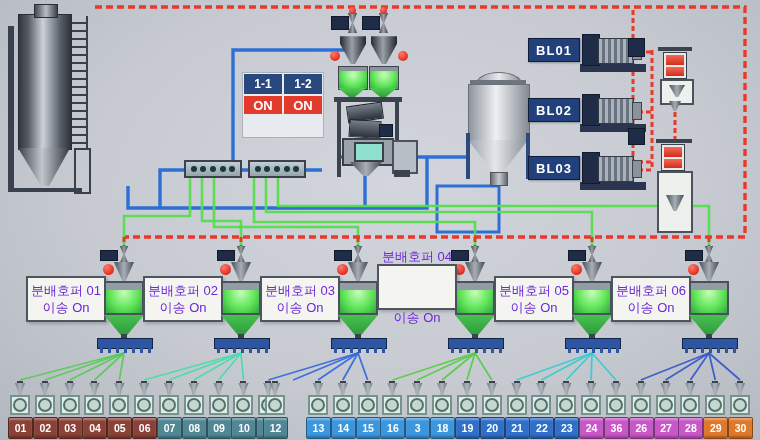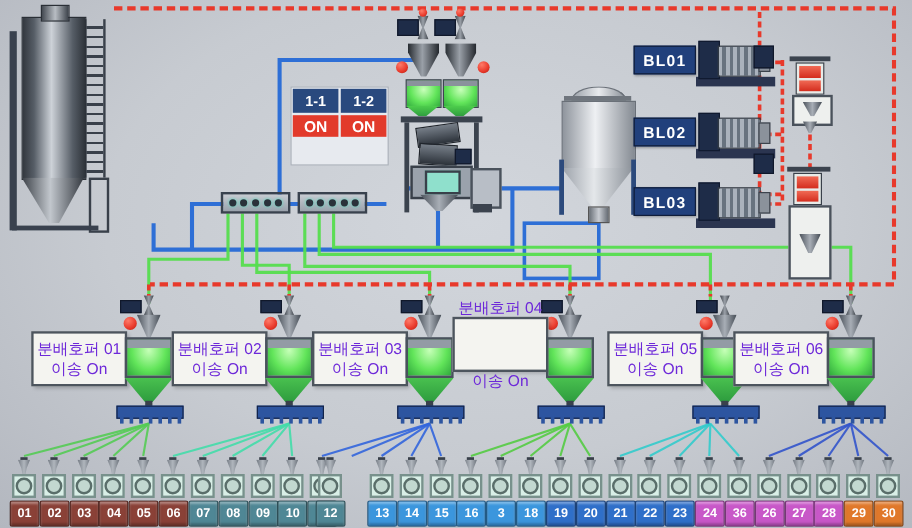--- a/index.html
+++ b/index.html
@@ -374,21 +374,21 @@
       <div class="abs dh-bar" style="left:71px;top:102px;width:54px;height:9px;"></div>
     <div class="abs dh-pin" style="left: 74px; top: 111px; width: 3px; height: 6px;"></div>
         <div class="abs dh-pin" style="left: 82px; top: 111px; width: 3px; height: 6px;"></div>
         <div class="abs dh-pin" style="left: 90px; top: 111px; width: 3px; height: 6px;"></div>
         <div class="abs dh-pin" style="left: 98px; top: 111px; width: 3px; height: 6px;"></div>
         <div class="abs dh-pin" style="left: 106px; top: 111px; width: 3px; height: 6px;"></div>
         <div class="abs dh-pin" style="left: 114px; top: 111px; width: 3px; height: 6px;"></div>
         <div class="abs dh-pin" style="left: 122px; top: 111px; width: 3px; height: 6px;"></div>
       </div>
 
-    <div class="abs" style="width: 150px; height: 122px; left: 494px; top: 236px; margin-left: 12px;">
+    <div class="abs" style="width: 150px; height: 122px; left: 494px; top: 236px;">
       <div class="abs navy-box" style="left:74px;top:14px;width:16px;height:9px;"></div>
       <div class="abs valve" style="left:93px;top:10px;width:10px;height:17px;"></div>
       <div class="abs dot red" style="left:77px;top:28px;width:11px;height:11px;"></div>
       <div class="abs gray-cone" style="left:88px;top:26px;width:20px;height:19px;"></div>
       <div class="abs dh-label" style="left:0;top:40px;width:76px;height:42px;">
         <span>분배호퍼 05</span>
         <span>이송 On</span>
       </div>
       <div class="abs dh-body" style="left:78px;top:45px;width:40px;height:34px;"></div>
       <div class="abs dh-cone" style="left:78px;top:79px;width:40px;height:21px;"></div>

